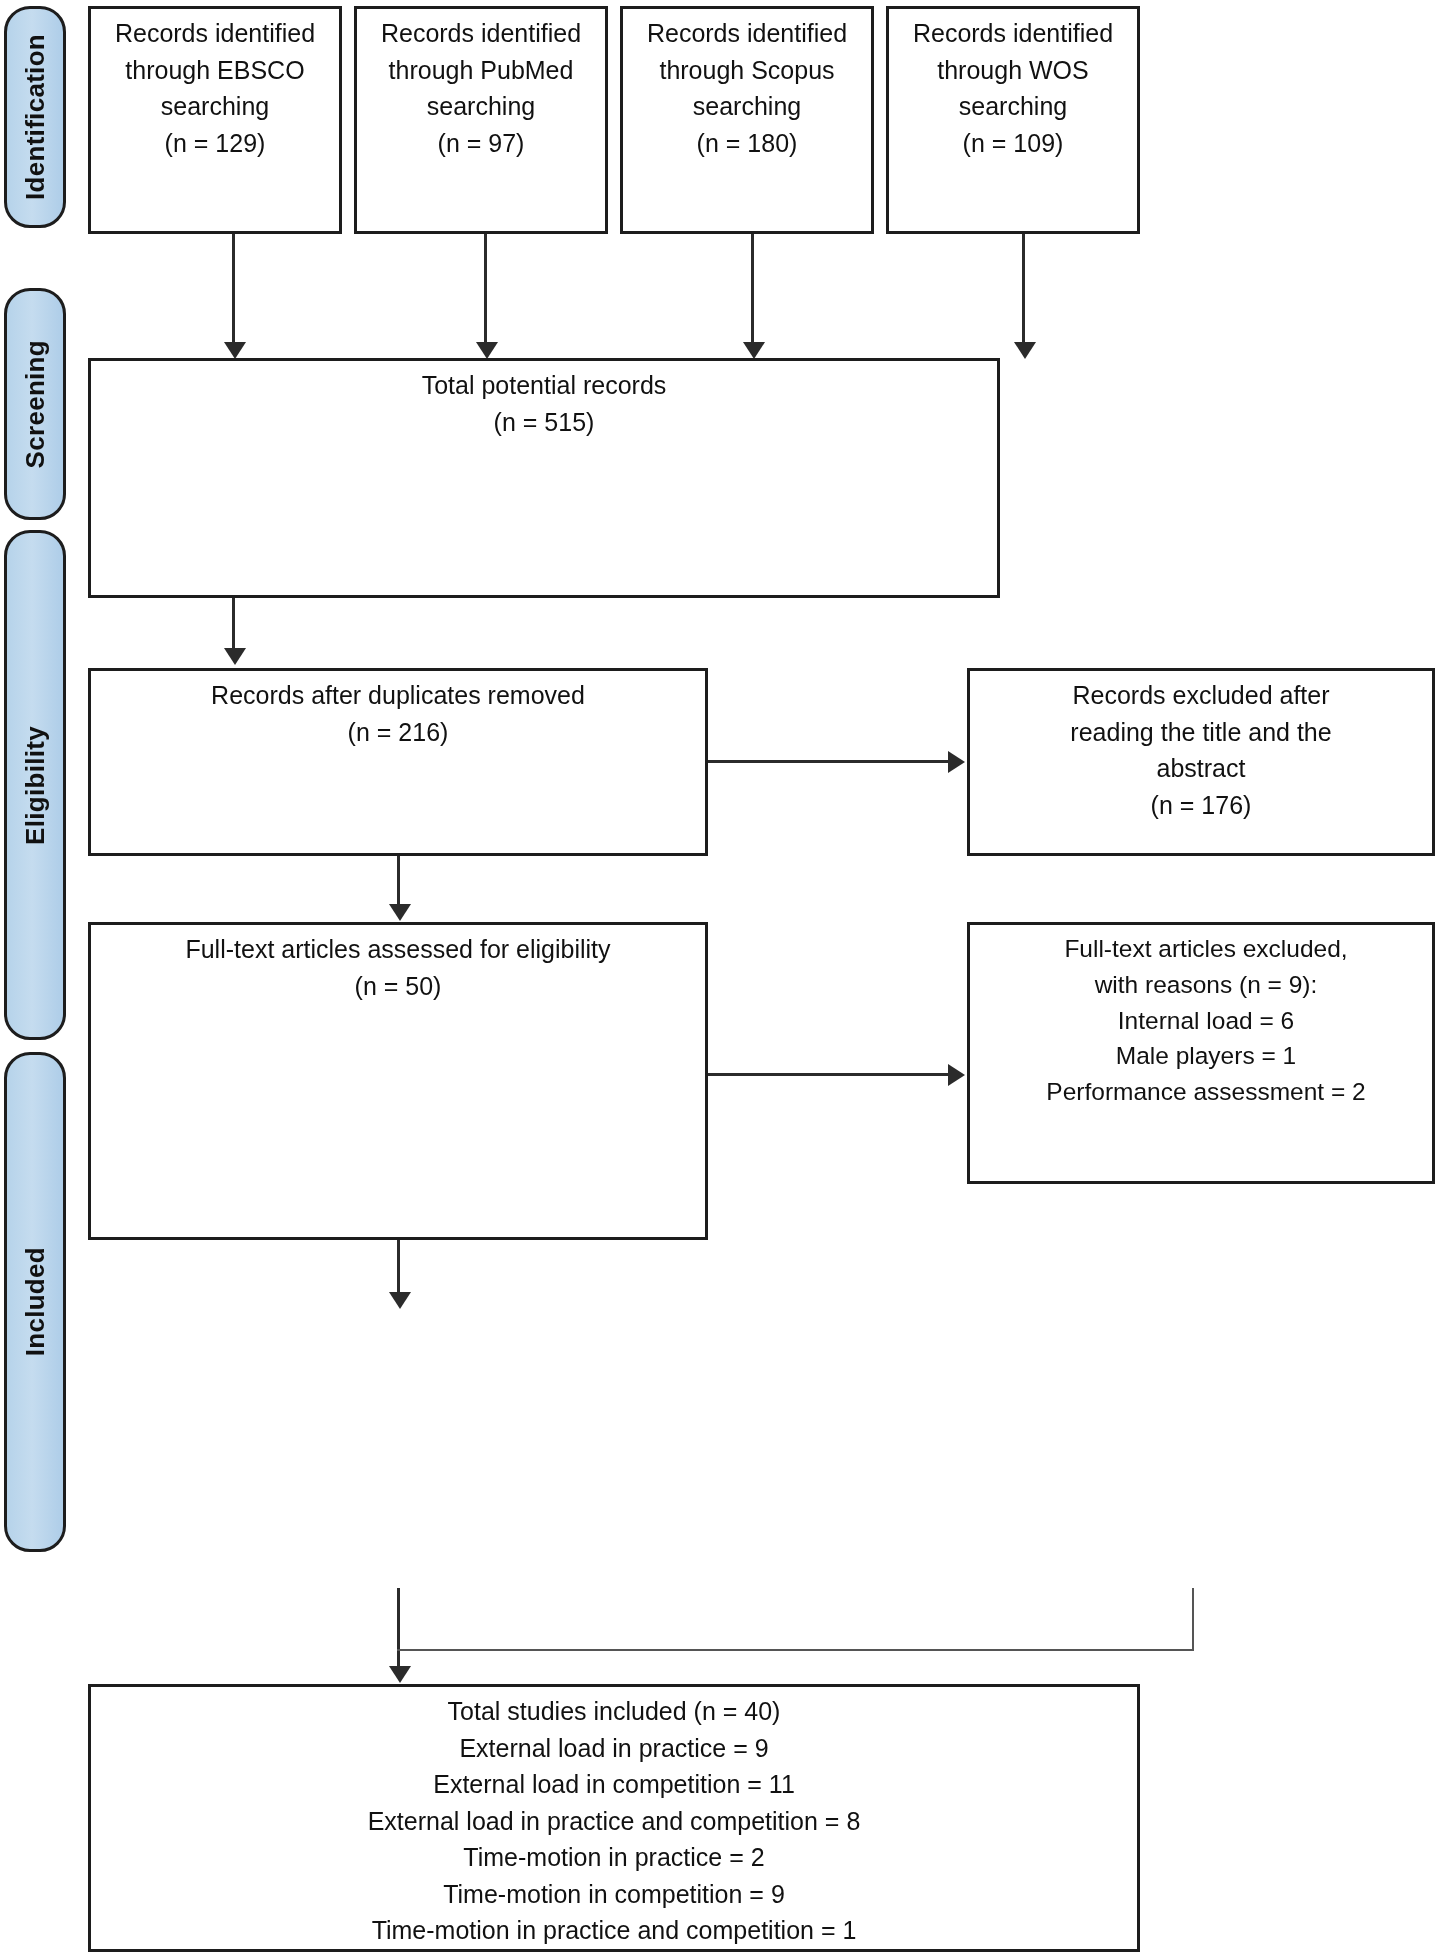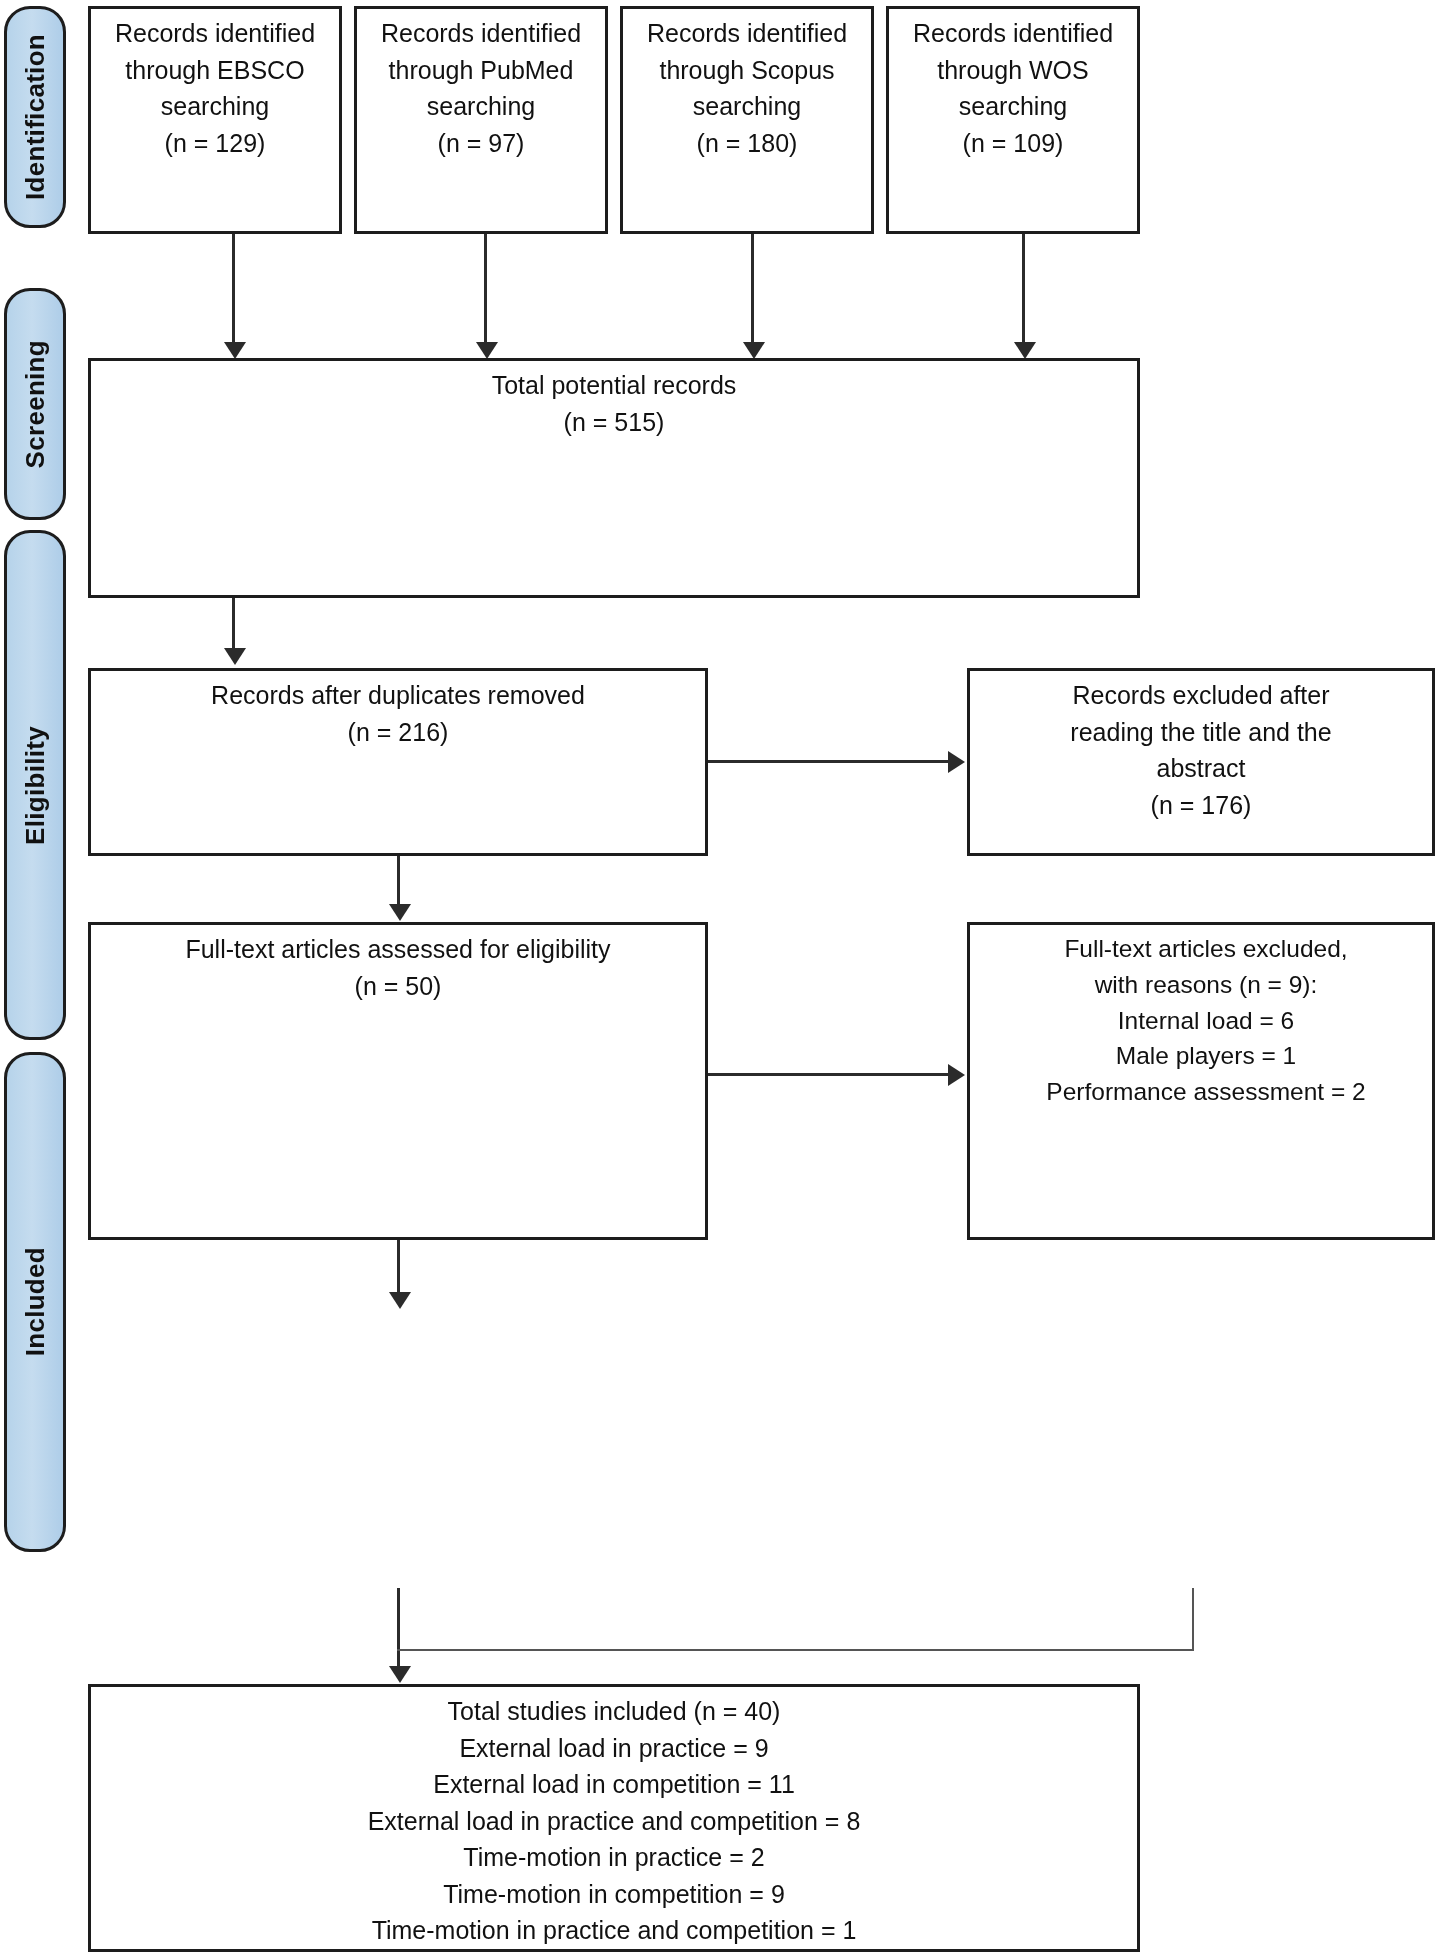--- a/index.html
+++ b/index.html
@@ -146,21 +146,21 @@
 
   <div class="vline" style="left:484px; top:234px; height:108px;"></div>
   <div class="arrow-down" style="left:476px; top:342px;"></div>
 
   <div class="vline" style="left:751px; top:234px; height:108px;"></div>
   <div class="arrow-down" style="left:743px; top:342px;"></div>
 
   <div class="vline" style="left:1022px; top:234px; height:108px;"></div>
   <div class="arrow-down" style="left:1014px; top:342px;"></div>
 
-  <div class="box" style="left:88px; top:358px; width:1052px; height:240px;">
+  <div class="box" style="left:88px; top:358px; width:912px; height:240px;">
     <div class="txt">Total potential records
 (n = 515)</div>
   </div>
 
   <div class="vline" style="left:232px; top:598px; height:50px;"></div>
   <div class="arrow-down" style="left:224px; top:648px;"></div>
 
   <div class="box" style="left:88px; top:668px; width:620px; height:188px;">
     <div class="txt">Records after duplicates removed
 (n = 216)</div>
@@ -177,21 +177,21 @@
   <div class="arrow-right" style="left:948px; top:751px;"></div>
 
   <div class="vline" style="left:397px; top:856px; height:48px;"></div>
   <div class="arrow-down" style="left:389px; top:904px;"></div>
 
   <div class="box" style="left:88px; top:922px; width:620px; height:318px;">
     <div class="txt">Full-text articles assessed for eligibility
 (n = 50)</div>
   </div>
 
-  <div class="box small" style="left:967px; top:922px; width:468px; height:318px;padding-left:20px;">
+  <div class="box small" style="left:967px; top:922px; width:468px; height:262px;padding-left:20px;">
     <div class="txt">Full-text articles excluded,
 with reasons (n = 9):
 Internal load = 6
 Male players = 1
 Performance assessment = 2</div>
   </div>
 
   <div class="hline" style="left:708px; top:1073px; width:240px;"></div>
   <div class="arrow-right" style="left:948px; top:1064px;"></div>
 

